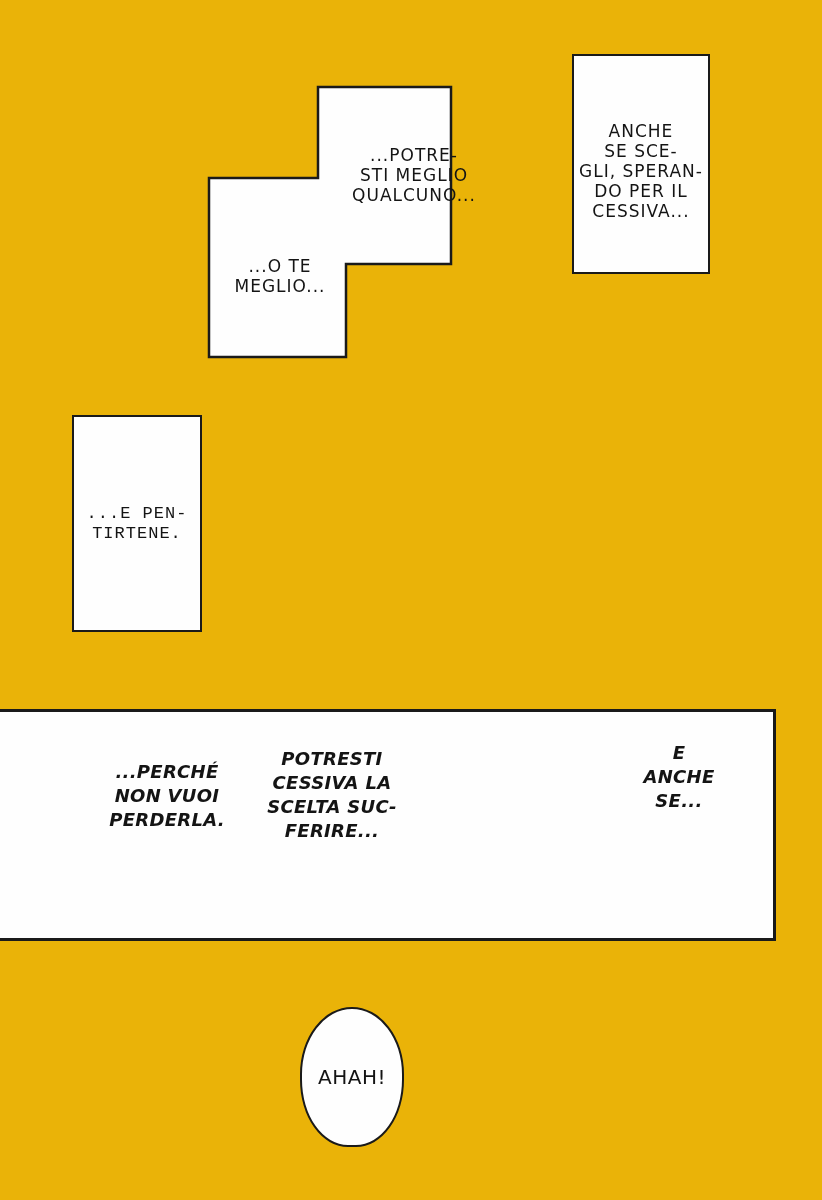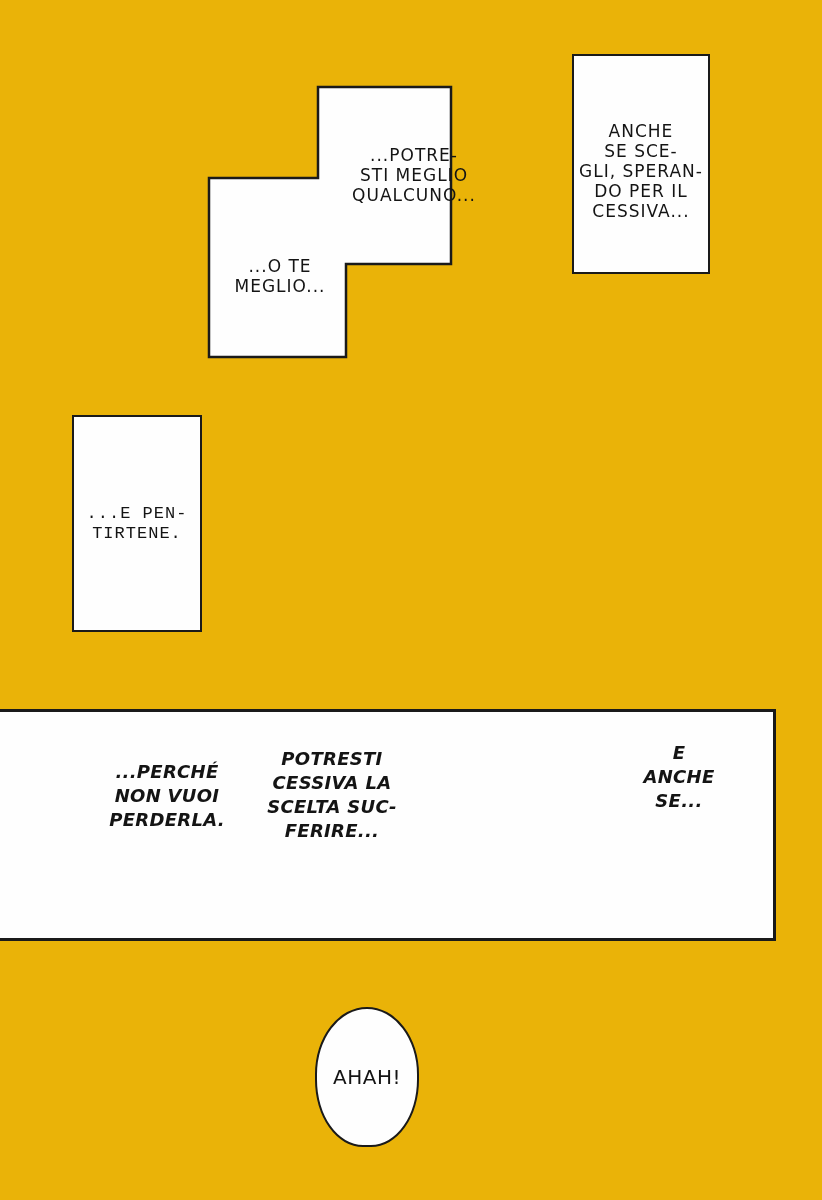--- a/index.html
+++ b/index.html
@@ -23,21 +23,21 @@
   .panel-anche{left:572px;top:54px;width:138px;height:220px;}
   .panel-anche .speech{padding-top:14px;}
   .panel-regret{left:72px;top:415px;width:130px;height:217px;font-family:Liberation Mono, monospace;}
   .panel-wide{
     left:0;top:709px;width:776px;height:232px;
     border-width:3px;border-left:none;
     display:block;
   }
   .stepped-panel{position:absolute;left:207px;top:85px;}
   .oval-bubble{
-    position:absolute;left:315px;top:1007px;width:104px;height:140px;
+    position:absolute;left:300px;top:1007px;width:104px;height:140px;
     background:#fefefe;border:2px solid #1a1a1a;box-sizing:border-box;
     border-radius:52% 52% 48% 48% / 50% 50% 50% 50%;
     display:flex;align-items:center;justify-content:center;
   }
   
   .speech{text-align:center;}
   .upright .ln{
     font-size:17px;line-height:20px;letter-spacing:1px;
     white-space:nowrap;color:#141414;
   }

